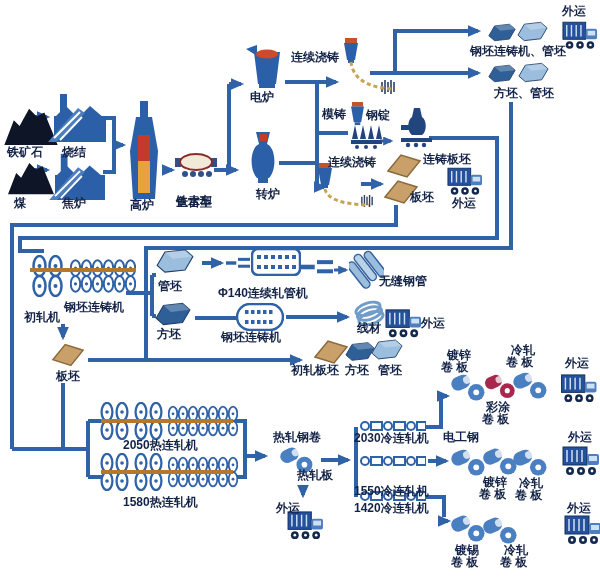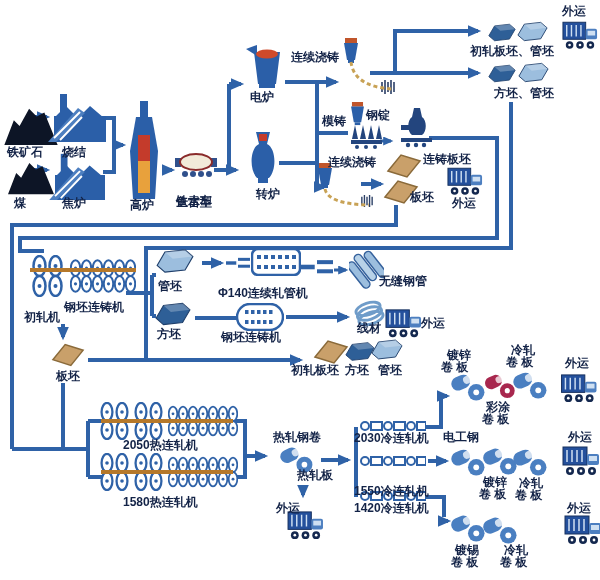--- a/index.html
+++ b/index.html
@@ -441,23 +441,23 @@
   <span class="lb" style="left:7px;top:146px">铁矿石</span>
   <span class="lb" style="left:62px;top:146px">烧结</span>
   <span class="lb" style="left:14px;top:197px">煤</span>
   <span class="lb" style="left:62px;top:197px">焦炉</span>
   <span class="lb" style="left:130px;top:199px">高炉</span>
   <span class="lb" style="left:176px;top:196px">鱼雷型</span>
   <span class="lb" style="left:176px;top:195px">铁水车</span>
   <span class="lb" style="left:250px;top:91px">电炉</span>
   <span class="lb" style="left:256px;top:188px">转炉</span>
   <span class="lb" style="left:291px;top:51px">连续浇铸</span>
-  <span class="lb" style="left:470px;top:45px">初轧板坯、管坯</span>
+  <span class="lb" style="left:470px;top:45px">钢坯连铸机、管坯</span>
   <span class="lb" style="left:494px;top:87px">方坯、管坯</span>
-  <span class="lb" style="left:322px;top:115px">模铸</span>
+  <span class="lb" style="left:322px;top:108px">模铸</span>
   <span class="lb" style="left:366px;top:109px">钢锭</span>
   <span class="lb" style="left:328px;top:156px">连续浇铸</span>
   <span class="lb" style="left:423px;top:153px">连铸板坯</span>
   <span class="lb" style="left:410px;top:191px">板坯</span>
   <span class="lb" style="left:452px;top:197px">外运</span>
   <span class="lb" style="left:24px;top:311px">初轧机</span>
   <span class="lb" style="left:64px;top:301px">钢坯连铸机</span>
   <span class="lb" style="left:158px;top:280px">管坯</span>
   <span class="lb" style="left:157px;top:328px">方坯</span>
   <span class="lb" style="left:218px;top:287px">Φ140连续轧管机</span>

